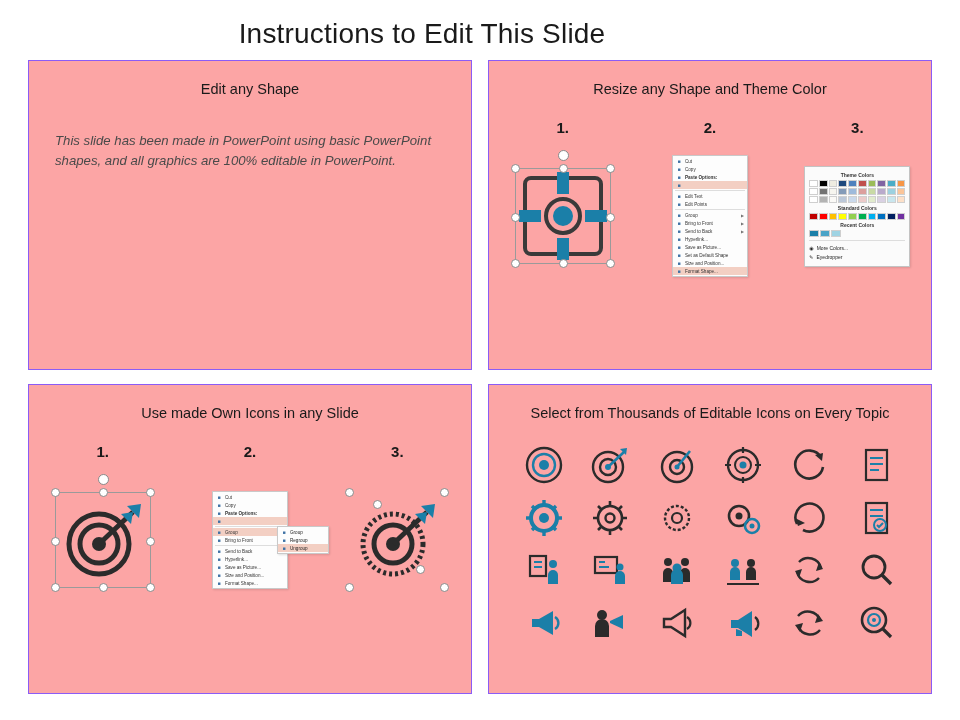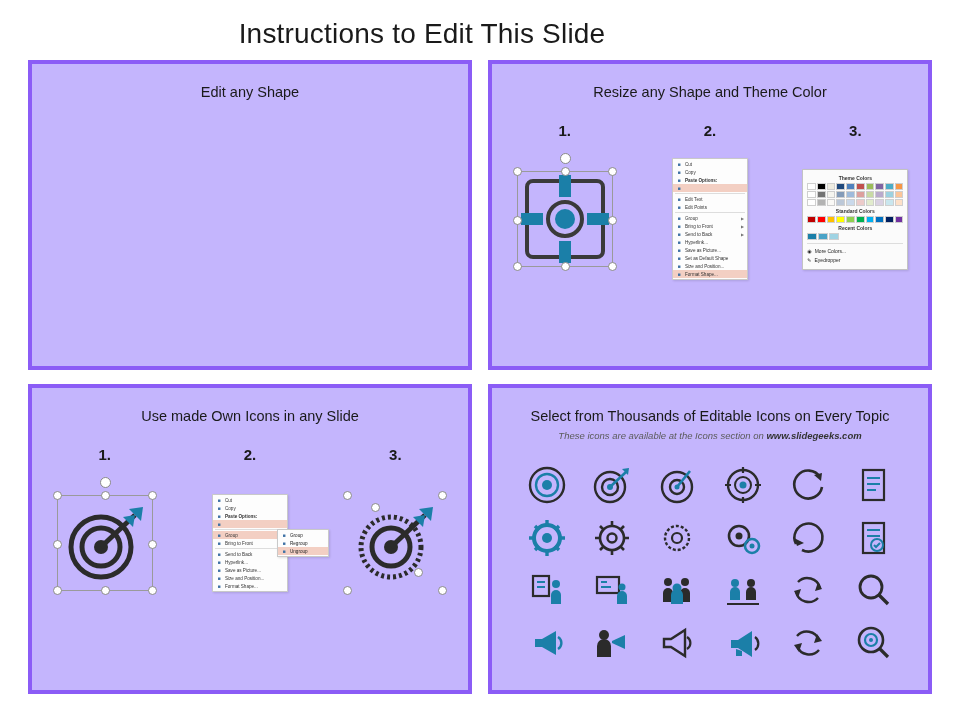--- a/index.html
+++ b/index.html
@@ -33,24 +33,24 @@
     left: 28px;
     top: 60px;
     width: 904px;
     height: 634px;
     display: grid;
     grid-template-columns: 444px 444px;
     grid-template-rows: 310px 310px;
     gap: 14px 16px;
   }
   .panel {
-    border: 4px solid #8b5cf6;
+    border: 1px solid #8b5cf6;
     box-sizing: border-box;
     position: relative;
-    background: #c4b5fd;
+    background: #fca5a5;
   }
   .panel-title {
     text-align: center;
     font-size: 14.5px;
     color: #1a1a1a;
     margin-top: 20px;
   }
   .panel-subtitle {
     text-align: center;
     font-size: 9.5px;
@@ -214,20 +214,21 @@
 <body>
 
 <div class="slide">
 
   <div class="slide-title">Instructions to Edit This Slide</div>
 
   <div class="grid">
 
     <div class="panel">
       <div class="panel-title">Edit any Shape</div>
+      <div class="body-text">This slide has been made in PowerPoint using basic PowerPoint shapes, and all graphics are 100% editable in PowerPoint.</div>
     </div>
 
     <div class="panel">
       <div class="panel-title">Resize any Shape and Theme Color</div>
 
       <div class="steps">
 
         <div class="step">
           <div class="step-num">1.</div>
           <div class="step-art">
@@ -522,23 +523,20 @@
               <div class="handle" style="right:26px;bottom:20px;"></div>
             </div>
           </div>
         </div>
 
       </div>
     </div>
 
     <div class="panel">
       <div class="panel-title">Select from Thousands of Editable Icons on Every Topic</div>
-      <div class="panel-subtitle">
-        <span>These icons are available  at the Icons section on </span><span class="brand">www.slidegeeks.com</span>
-      </div>
       <div class="icon-grid" id="icon-grid">
           <div class="icon-cell">
             <svg width="40" height="40" viewBox="0 0 40 40">
               <circle cx="20" cy="20" r="17" fill="none" stroke="#2b2b2b" stroke-width="2.4"></circle>
               <circle cx="20" cy="20" r="11" fill="none" stroke="#1b7fa8" stroke-width="2.4"></circle>
               <circle cx="20" cy="20" r="5" fill="#1b7fa8"></circle>
             </svg>
           </div>
           <div class="icon-cell">
             <svg width="40" height="40" viewBox="0 0 40 40">

